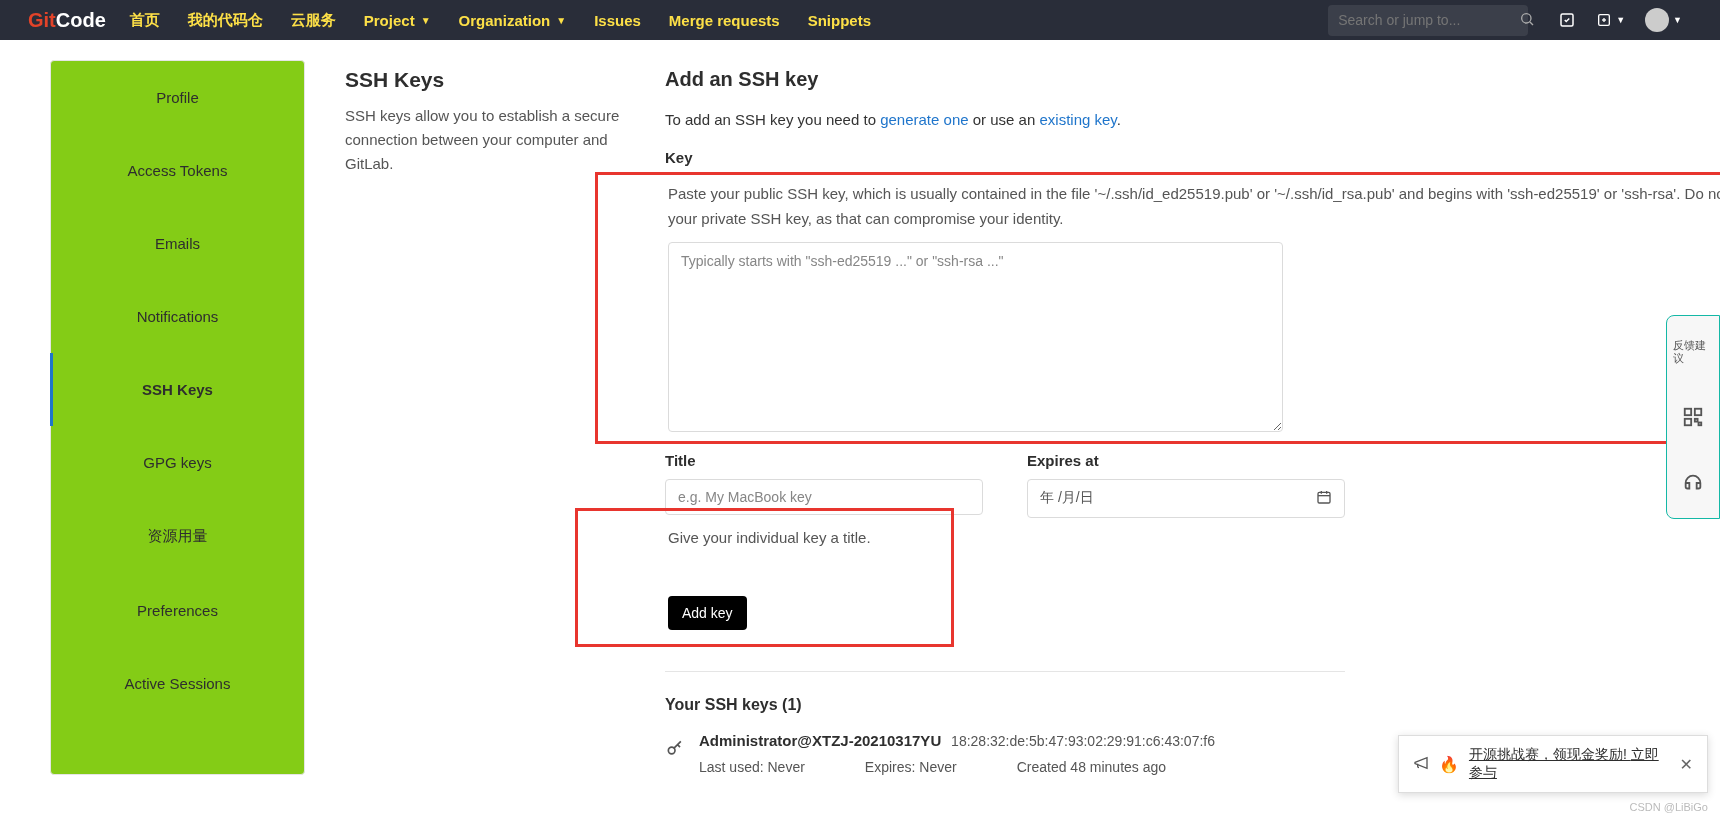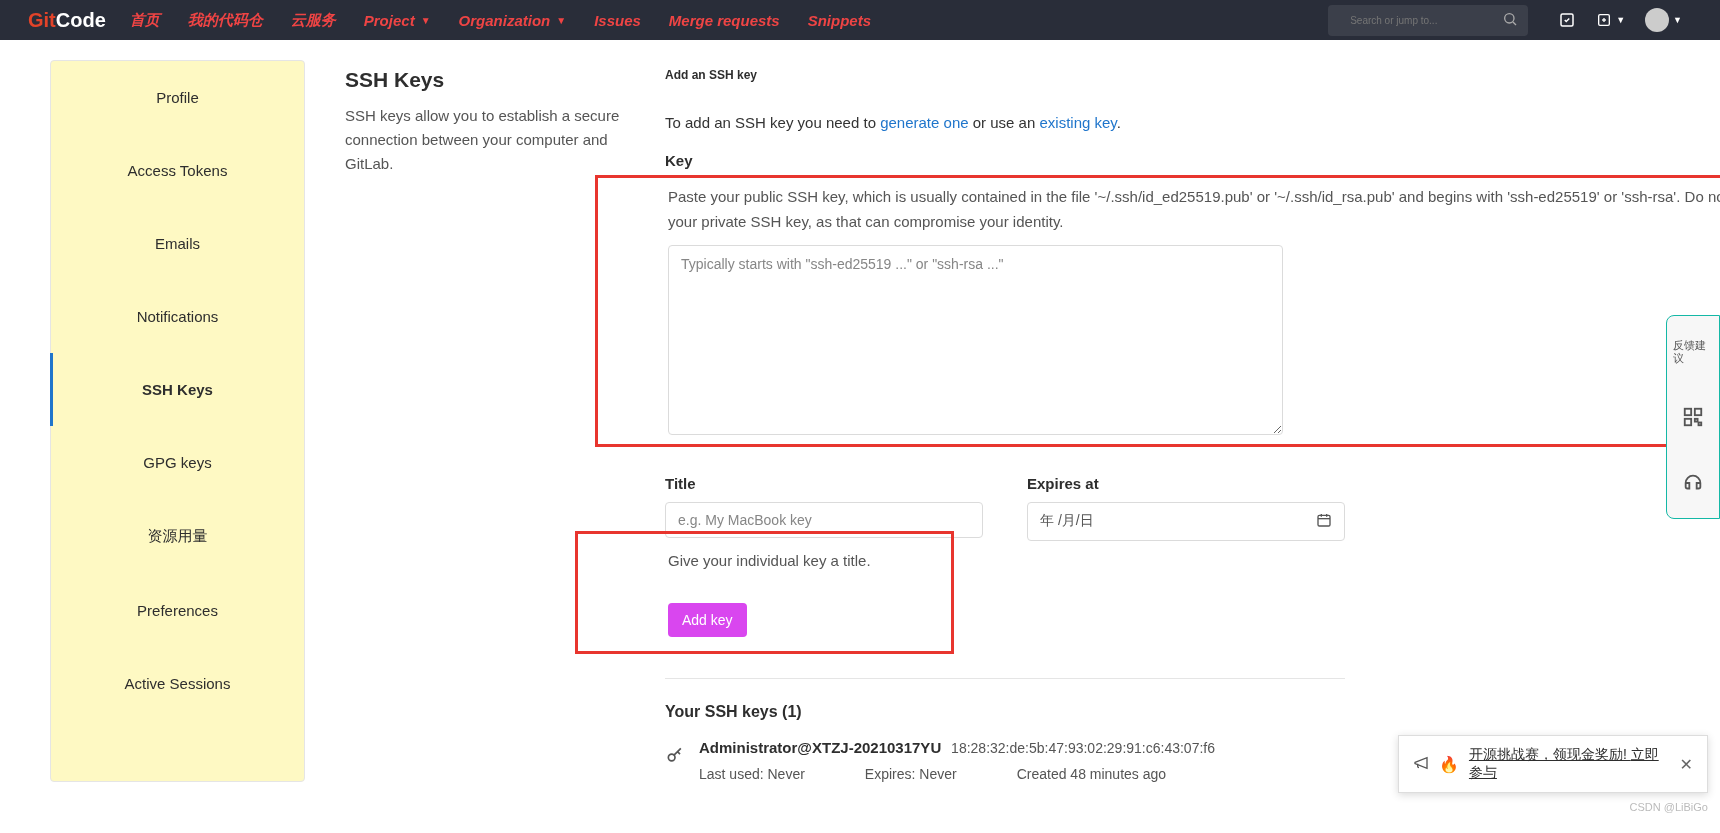--- a/index.html
+++ b/index.html
@@ -4,60 +4,60 @@
 <style>
 * { margin: 0; padding: 0; box-sizing: border-box; }
 body { font-family: -apple-system, BlinkMacSystemFont, "Segoe UI", Helvetica, Arial, sans-serif; font-size: 14px; color: #2e2e2e; background: #fff; }
 
 
 .navbar { background: #292d39; height: 40px; display: flex; align-items: center; padding: 0 28px; color: #fff; }
 .logo { font-size: 20px; font-weight: bold; margin-right: 24px; }
 .logo .git { color: #e24329; }
 .logo .code { color: #fff; }
 .nav-links { display: flex; align-items: center; gap: 28px; }
-.nav-link { color: #ef4444; font-weight: 600; font-size: 15px; cursor: pointer; display: flex; align-items: center; gap: 6px; font-style: italic; }
+.nav-link { color: #fde047; font-weight: 600; font-size: 15px; cursor: pointer; display: flex; align-items: center; gap: 6px; }
 .nav-link .chevron { font-size: 10px; }
 .nav-spacer { flex: 1; }
 .search-box { background: #3b3f4a; border-radius: 4px; padding: 6px 10px; display: flex; align-items: center; width: 200px; margin-right: 20px; }
-.search-box input { background: transparent; border: none; outline: none; color: #bef264; font-size: 10px; flex: 1; margin-left: 12px; }
+.search-box input { background: transparent; border: none; outline: none; color: #bef264; font-size: 14px; flex: 1; }
 .search-box .search-ico { color: #aaa; }
 .nav-icon { color: #fff; margin: 0 10px; cursor: pointer; display: flex; align-items: center; gap: 4px; }
 .avatar-circle { width: 24px; height: 24px; border-radius: 50%; background: #ccc; display: inline-block; }
 
 
 .container { display: flex; padding: 20px 40px; gap: 40px; }
-.sidebar { width: 255px; border: 1px solid #e5e5e5; border-radius: 4px; background: #fef9c3; margin-left: 10px; flex-shrink: 0; }
+.sidebar { width: 255px; border: 1px solid #e5e5e5; border-radius: 4px; background: #84cc16; margin-left: 10px; flex-shrink: 0; }
 .sidebar-item { padding: 28px 0; text-align: center; font-size: 15px; color: #2e2e2e; cursor: pointer; position: relative; }
 .sidebar-item.active { font-weight: 700; }
 .sidebar-item.active::before { content: ""; position: absolute; left: -1px; top: 0; bottom: 0; width: 3px; background: #1f75cb; }
 
 .main { flex: 1; display: flex; gap: 40px; padding-top: 8px; }
 .intro-col { width: 280px; flex-shrink: 0; }
 .intro-col h2 { font-size: 21px; font-weight: 600; margin-bottom: 12px; }
 .intro-col p { font-size: 15px; color: #555; line-height: 1.6; }
 
 .form-col { flex: 1; }
-.section-heading { font-weight: 700; font-size: 12px; margin-bottom: 28px; }
+.section-heading { font-weight: 700; font-size: 20px; margin-bottom: 16px; }
 .helper-text { font-size: 15px; color: #333; line-height: 1.7; margin-bottom: 16px; }
 .link { color: #1f75cb; cursor: pointer; }
 .label { font-weight: 700; font-size: 15px; margin-bottom: 10px; margin-top: 8px; }
 .hint { font-size: 15px; color: #555; line-height: 1.7; margin-bottom: 10px; }
 
 .red-box-1 { border: 3px solid #e8352e; padding: 6px; margin-top: -4px; margin-left: -70px; margin-right: -130px; padding-left: 70px; }
 .key-textarea { width: 100%; max-width: 615px; height: 190px; border: 1px solid #dbdbdb; border-radius: 4px; padding: 10px 12px; font-size: 14px; resize: vertical; font-family: inherit; color: #333; }
 .key-textarea::placeholder { color: #868686; }
 
-.two-col { display: flex; gap: 44px; margin-top: 20px; max-width: 680px; }
+.two-col { display: flex; gap: 44px; max-width: 680px; }
 .two-col > div { flex: 1; }
 .text-input { width: 100%; border: 1px solid #dbdbdb; border-radius: 4px; padding: 9px 12px; font-size: 14px; }
 .text-input::placeholder { color: #868686; }
 .date-input { width: 100%; border: 1px solid #dbdbdb; border-radius: 4px; padding: 9px 12px; font-size: 14px; display: flex; justify-content: space-between; align-items: center; color: #555; }
 
 .red-box-2 { border: 3px solid #e8352e; display: inline-block; padding: 4px 80px 14px 12px; margin-left: -90px; padding-left: 90px; margin-top: -10px; }
-.btn-add { background: #d946ef; color: #fff; border: none; border-radius: 4px; padding: 9px 14px; font-size: 14px; cursor: pointer; margin-top: 20px; }
+.btn-add { background: #000000; color: #fff; border: none; border-radius: 4px; padding: 9px 14px; font-size: 14px; cursor: pointer; margin-top: 36px; }
 
 hr.sep { border: none; border-top: 1px solid #e5e5e5; margin: 24px 0; max-width: 680px; }
 
 .keys-list-heading { font-weight: 700; font-size: 16px; margin-bottom: 18px; }
 .key-row { display: flex; gap: 14px; align-items: flex-start; }
 .key-icon { font-size: 18px; color: #555; margin-top: 6px; }
 .key-details { flex: 1; }
 .key-title { font-weight: 700; font-size: 15px; }
 .key-fingerprint { font-size: 14px; color: #555; margin-left: 6px; }
 .key-meta { display: flex; gap: 60px; font-size: 14px; color: #555; margin-top: 10px; }

